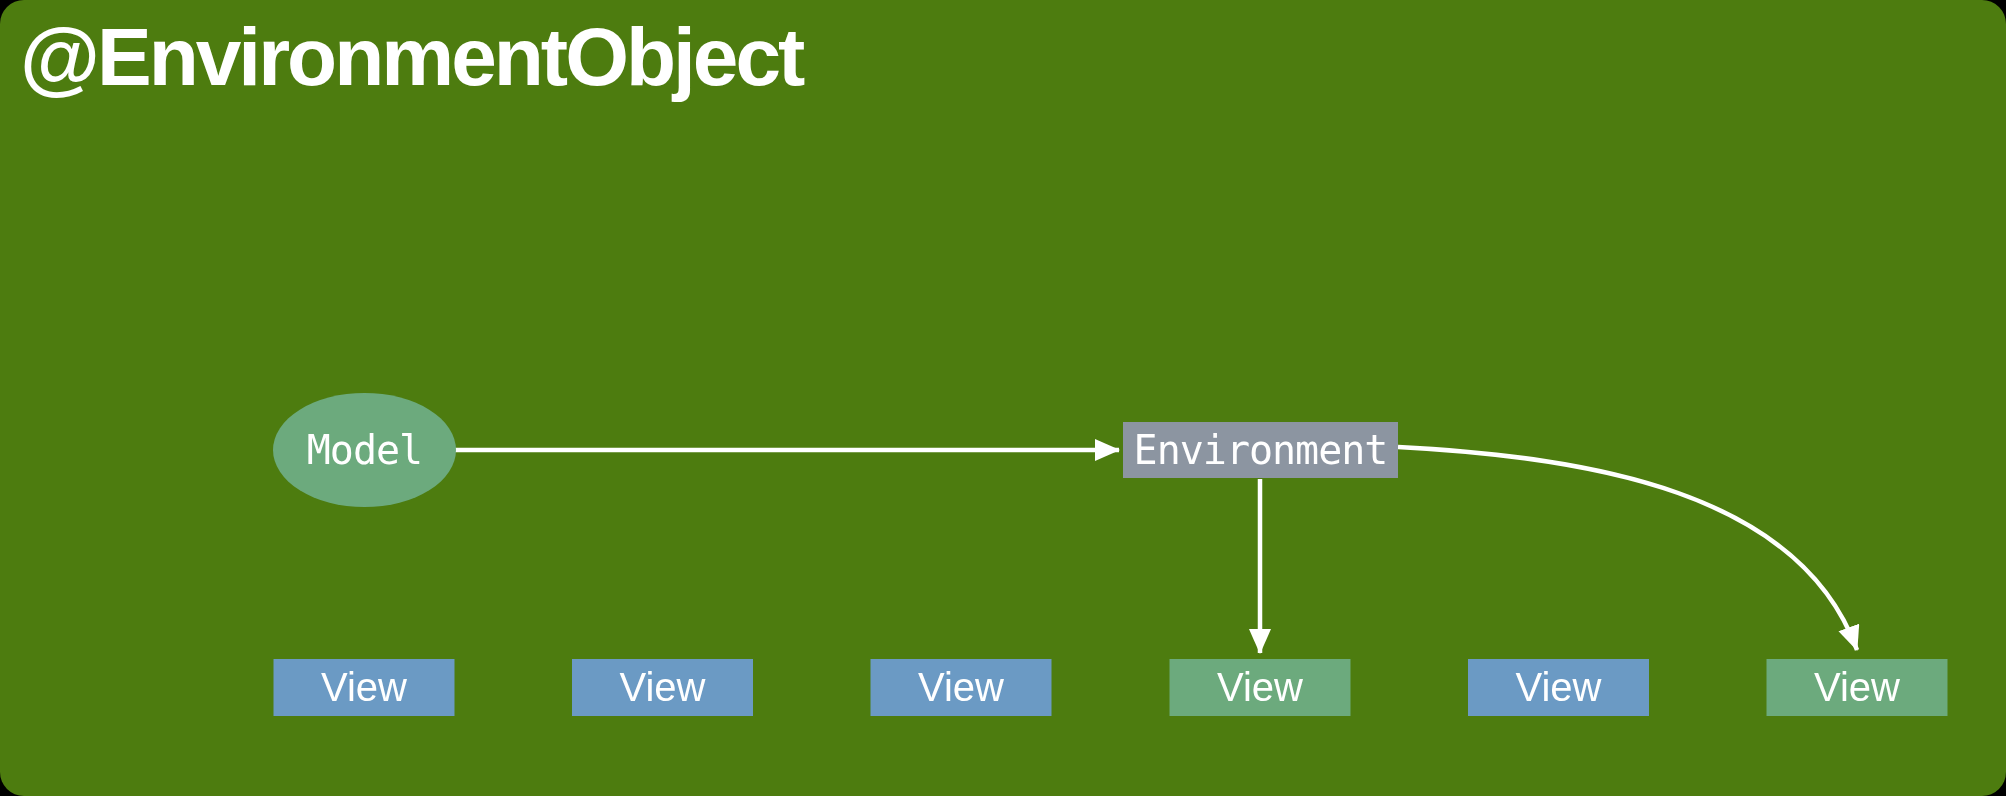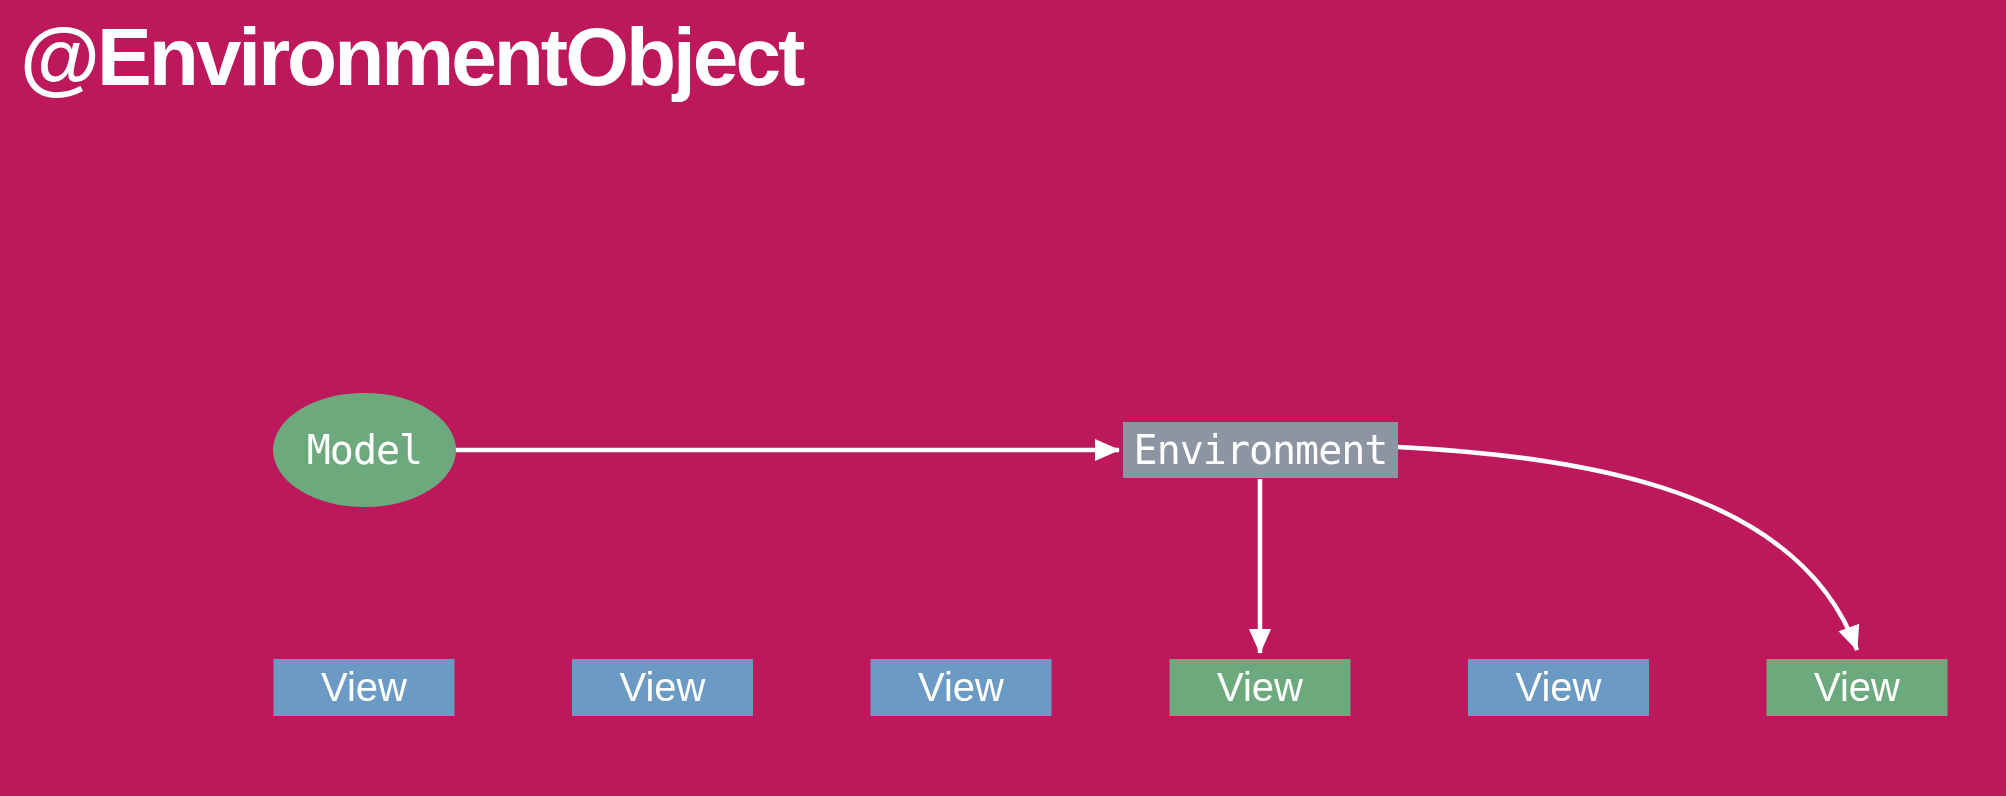--- a/index.html
+++ b/index.html
@@ -7,21 +7,22 @@
     padding: 0;
     background: #000000;
     width: 2006px;
     height: 796px;
     overflow: hidden;
   }
   .slide {
     position: relative;
     width: 2006px;
     height: 796px;
-    background: #be185d;
+    background: #4d7c0f;
+    border-radius: 24px;
   }
   .slide-title {
     position: absolute;
     left: 20px;
     top: 10px;
     margin: 0;
     color: #ffffff;
     font-family: "Liberation Sans", sans-serif;
     font-weight: 700;
     font-size: 82px;

